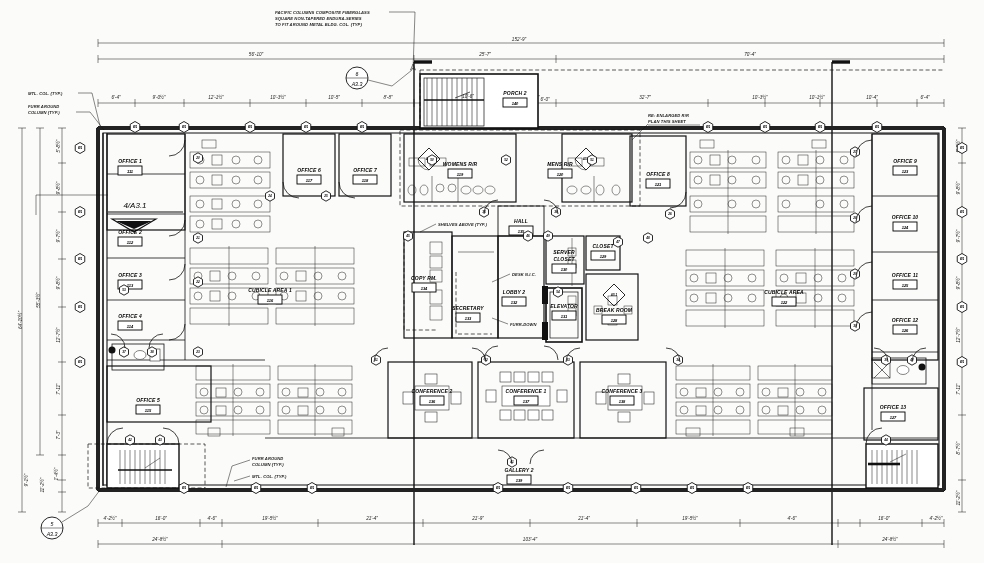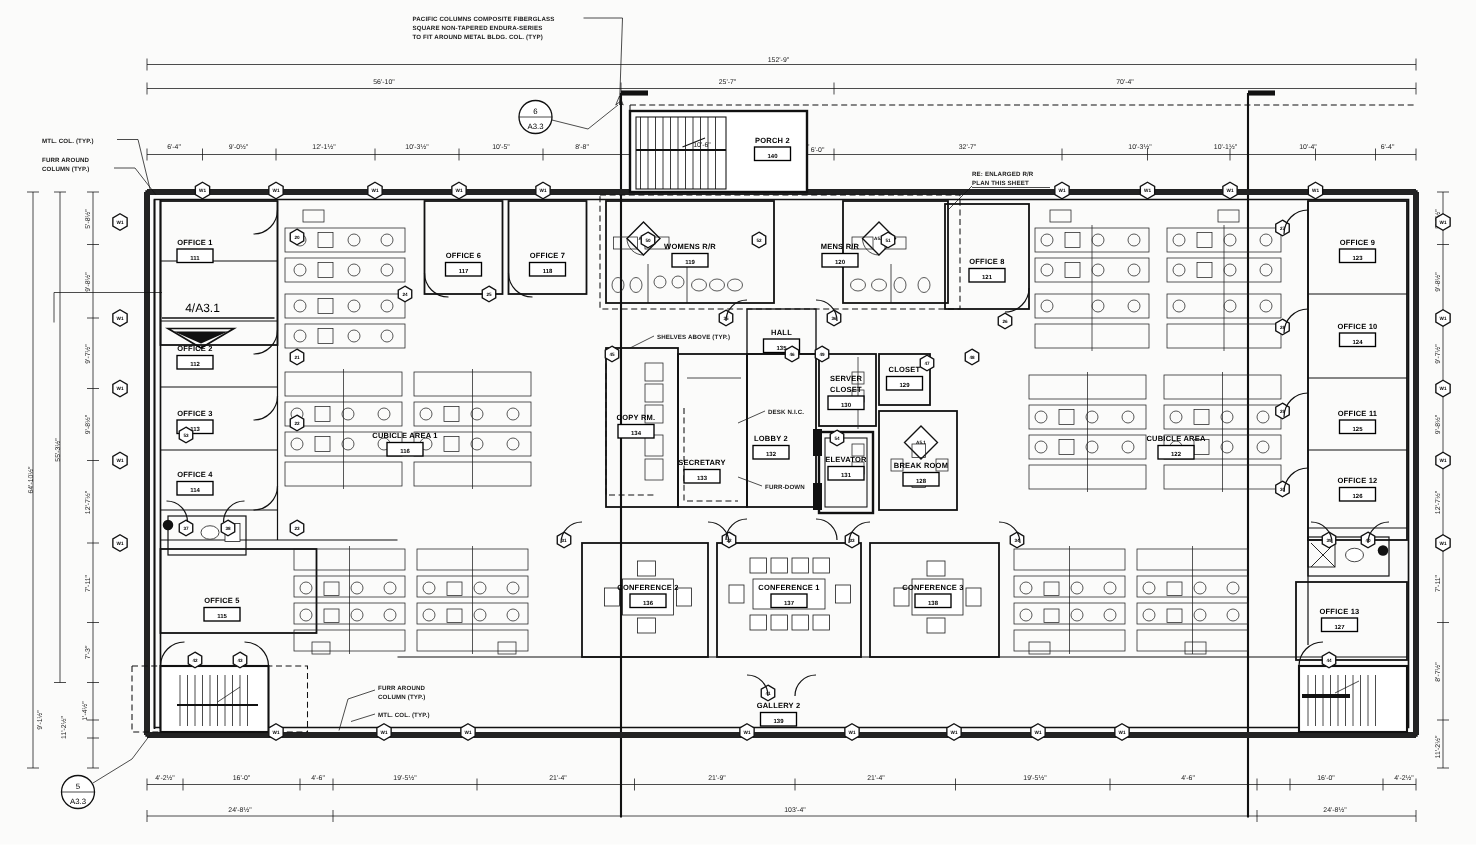--- a/index.html
+++ b/index.html
@@ -6,20 +6,21 @@
   html,body{margin:0;padding:0;background:#ffffff;}
   body{
     font-family:"Liberation Sans", sans-serif;
     width:984px;height:563px;overflow:hidden;
     position:relative;
     color:#000;
   }
   #sheet{
     position:absolute;left:0;top:0;width:984px;height:563px;
     background:#fbfbfa;
+    font-style:italic;
   }
   svg.plan{position:absolute;left:0;top:0;width:984px;height:563px;}
 
   
   .note{
     font-size:4.1px; letter-spacing:.1px; font-weight:600;
     fill:#1a1a1a; font-family:"Liberation Sans", sans-serif;
   }
   .dim{
     font-size:4.6px; fill:#1a1a1a; font-weight:500;

